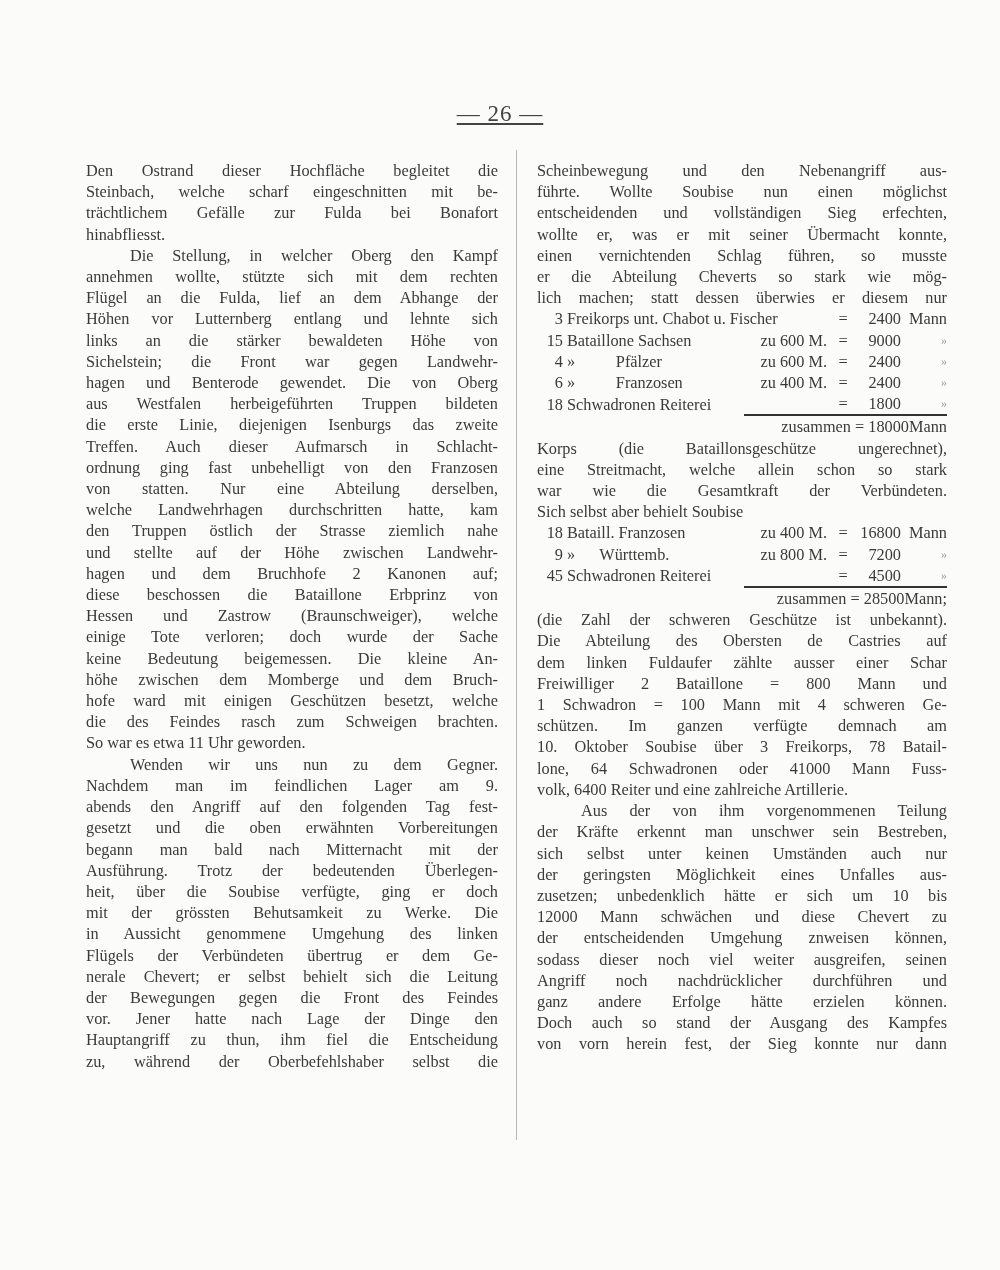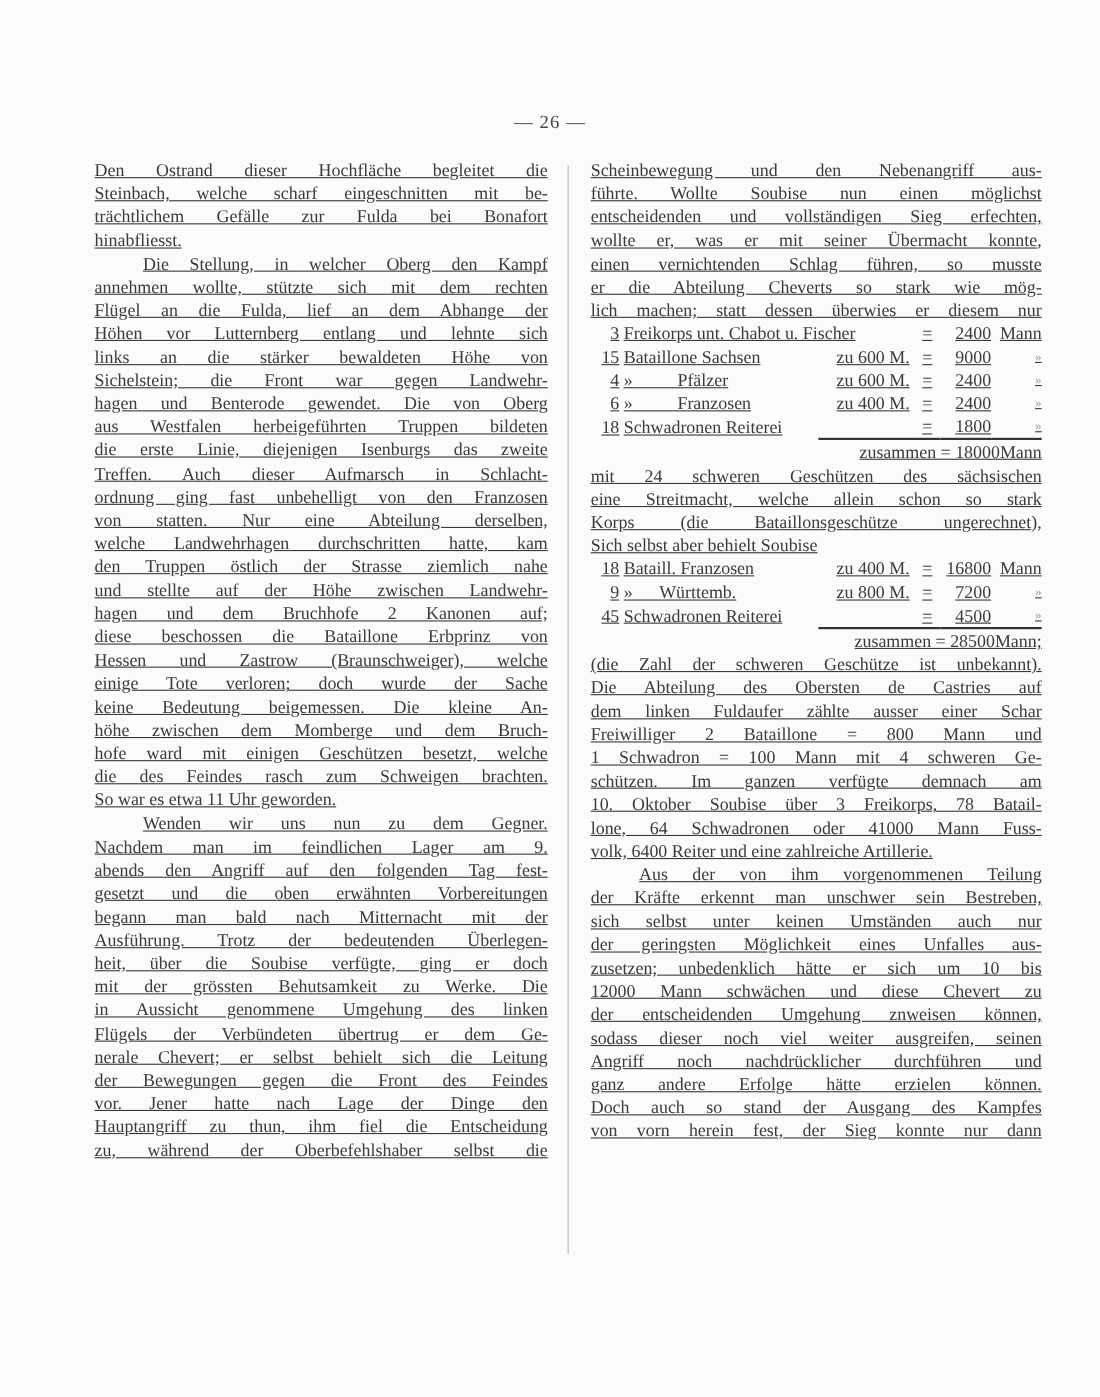--- a/index.html
+++ b/index.html
@@ -6,30 +6,30 @@
   body {
     width: 1000px; height: 1270px;
     background: #fbfbf9;
     font-family: "Liberation Serif", "DejaVu Serif", serif;
     color: #3a3a3a;
     position: relative;
     overflow: hidden;
   }
   .page-number {
     position: absolute; top: 101px; left: 0; width: 1000px;
-    text-align: center; font-size: 17px; color: #444;
+    text-align: center; font-size: 23px; color: #444;
     letter-spacing: 1px;
+    text-decoration: underline;
   }
   .col {
-    position: absolute; top: 144px;
+    position: absolute; top: 160px;
     width: 412px;
     font-size: 16.3px;
     line-height: 21.2px;
     text-align: justify;
-    text-decoration: underline;
   }
   .col-left { left: 86px; }
   .col-right { left: 537px; width: 410px; }
   .divider {
     position: absolute; left: 516px; top: 150px; width: 1px; height: 990px;
     background: #b8b8b8;
   }
   .line { display: block; white-space: nowrap; text-align-last: justify; }
   .line.last { text-align-last: left; }
   .line.indent { padding-left: 44px; }
@@ -147,23 +147,23 @@
       <td class="eq ruled">=</td>
       <td class="val ruled">1800</td>
       <td class="u ditto ruled">»</td>
     </tr>
     <tr>
       <td colspan="6" class="total">zusammen = 18000Mann</td>
     </tr>
   </tbody>
     </table>
 
-  <span class="line">mit 24 schweren Geschützen des sächsischen</span>
+  <span class="line">Korps (die Bataillonsgeschütze ungerechnet),</span>
   <span class="line">eine Streitmacht, welche allein schon so stark</span>
-  <span class="line">Korps (die Bataillonsgeschütze ungerechnet),</span>
+  <span class="line">war wie die Gesamtkraft der Verbündeten.</span>
   <span class="line last">Sich selbst aber behielt Soubise</span>
 
   <table class="tbl">
     <tbody>
         <tr>
       <td class="n">18</td>
       <td class="unit">Bataill. Franzosen</td>
       <td class="rate">zu 400 M.</td>
       <td class="eq">=</td>
       <td class="val">16800</td>

